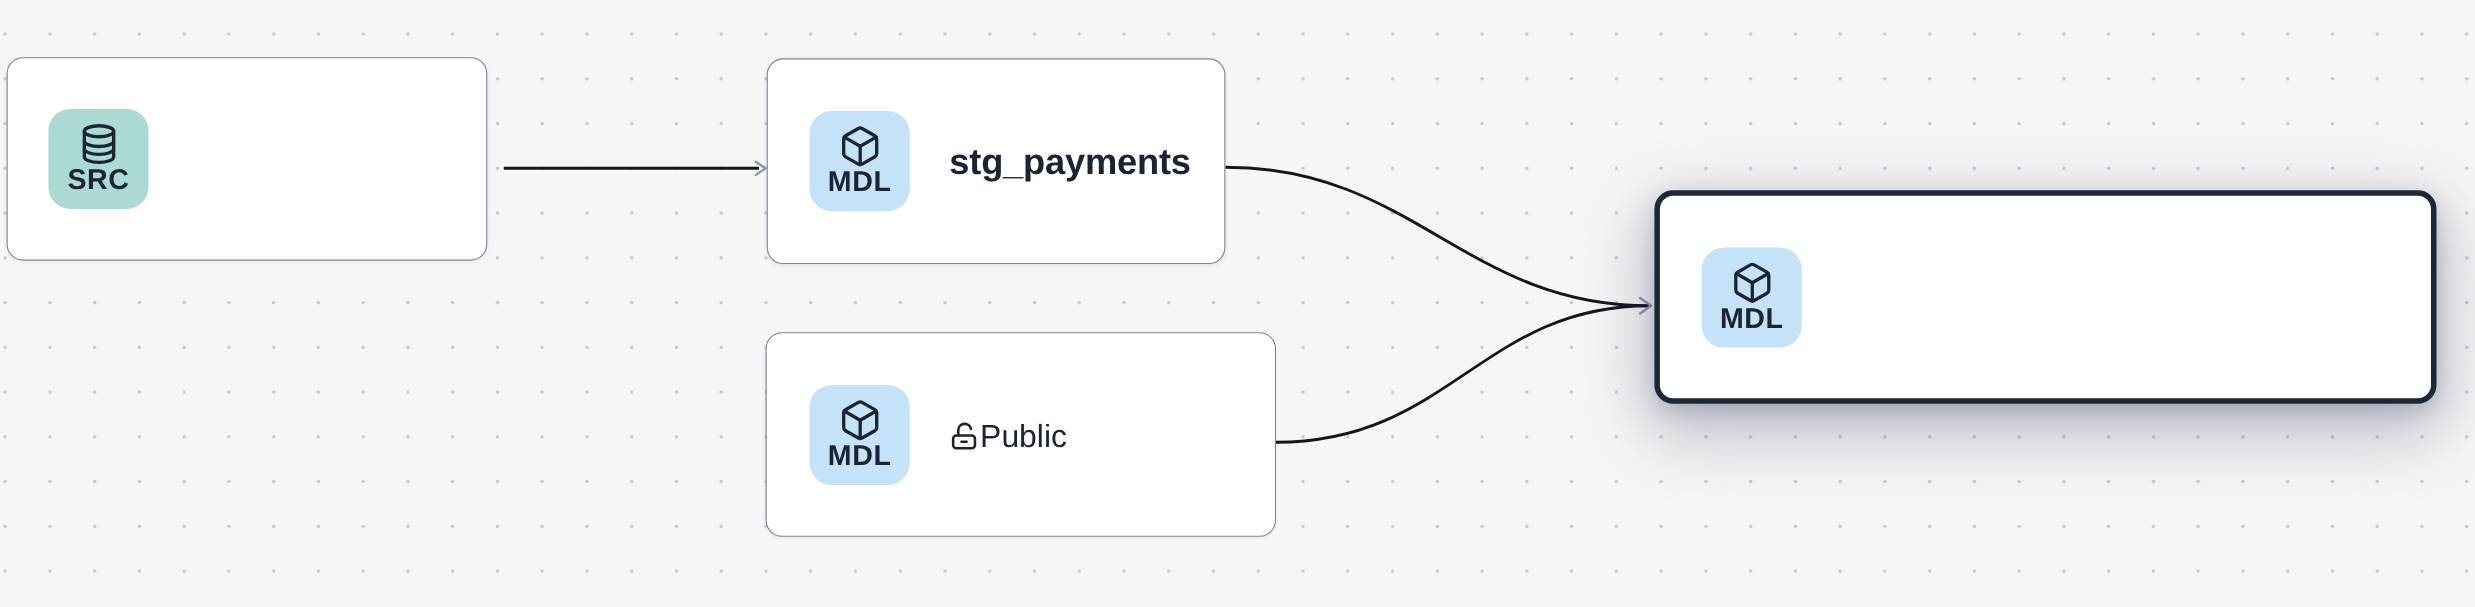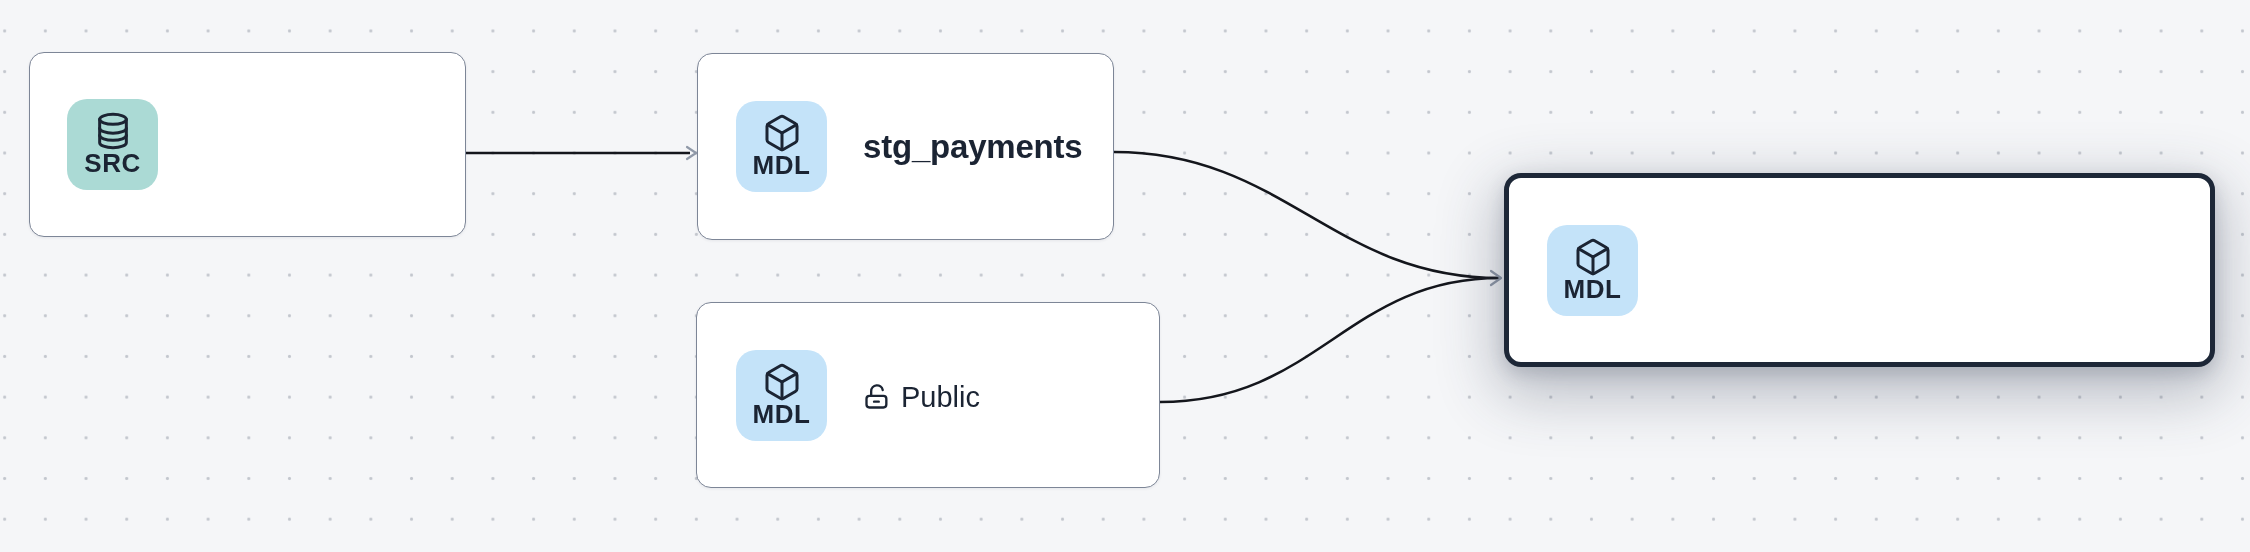--- a/index.html
+++ b/index.html
@@ -46,21 +46,21 @@
     align-items: center;
     box-shadow: 0 1px 3px rgba(25,35,55,0.07);
     cursor: pointer;
   }
   .node.selected {
     border: 5px solid #1d2737;
     border-radius: 17px;
     box-shadow: 0 20px 60px 8px rgba(45,55,80,0.30), 0 6px 18px rgba(45,55,80,0.18);
   }
 
-  #node-stripe-payment { left: 29px;  top: 52px;  width: 437px; height: 185px; padding-left: 37px; gap: 35px; }
+  #node-stripe-payment { left: 6px;  top: 52px;  width: 437px; height: 185px; padding-left: 37px; gap: 35px; }
   #node-stg-payments   { left: 697px; top: 53px;  width: 417px; height: 187px; padding-left: 38px; gap: 36px; }
   #node-fct-orders     { left: 696px; top: 302px; width: 464px; height: 186px; padding-left: 39px; gap: 36px; }
   #node-agg-customer-payment-journey { left: 1504px; top: 173px; width: 711px; height: 194px; padding-left: 38px; gap: 35px; }
 
   .badge {
     flex: none;
     width: 91px; height: 91px;
     border-radius: 20px;
     display: flex;
     flex-direction: column;
@@ -83,21 +83,20 @@
     font-size: 33px;
     font-weight: 600;
     letter-spacing: -0.2px;
     color: #1b2433;
     white-space: nowrap;
     line-height: 1.25;
   }
   .access-row {
     display: flex;
     align-items: center;
-    gap: 10px;
     margin-top: 4px;
     font-size: 29px;
     font-weight: 400;
     color: #1b2433;
   }
   .access-row .icon svg { display: block; width: 28px; height: 28px; }
 </style>
 </head>
 <body>
 

